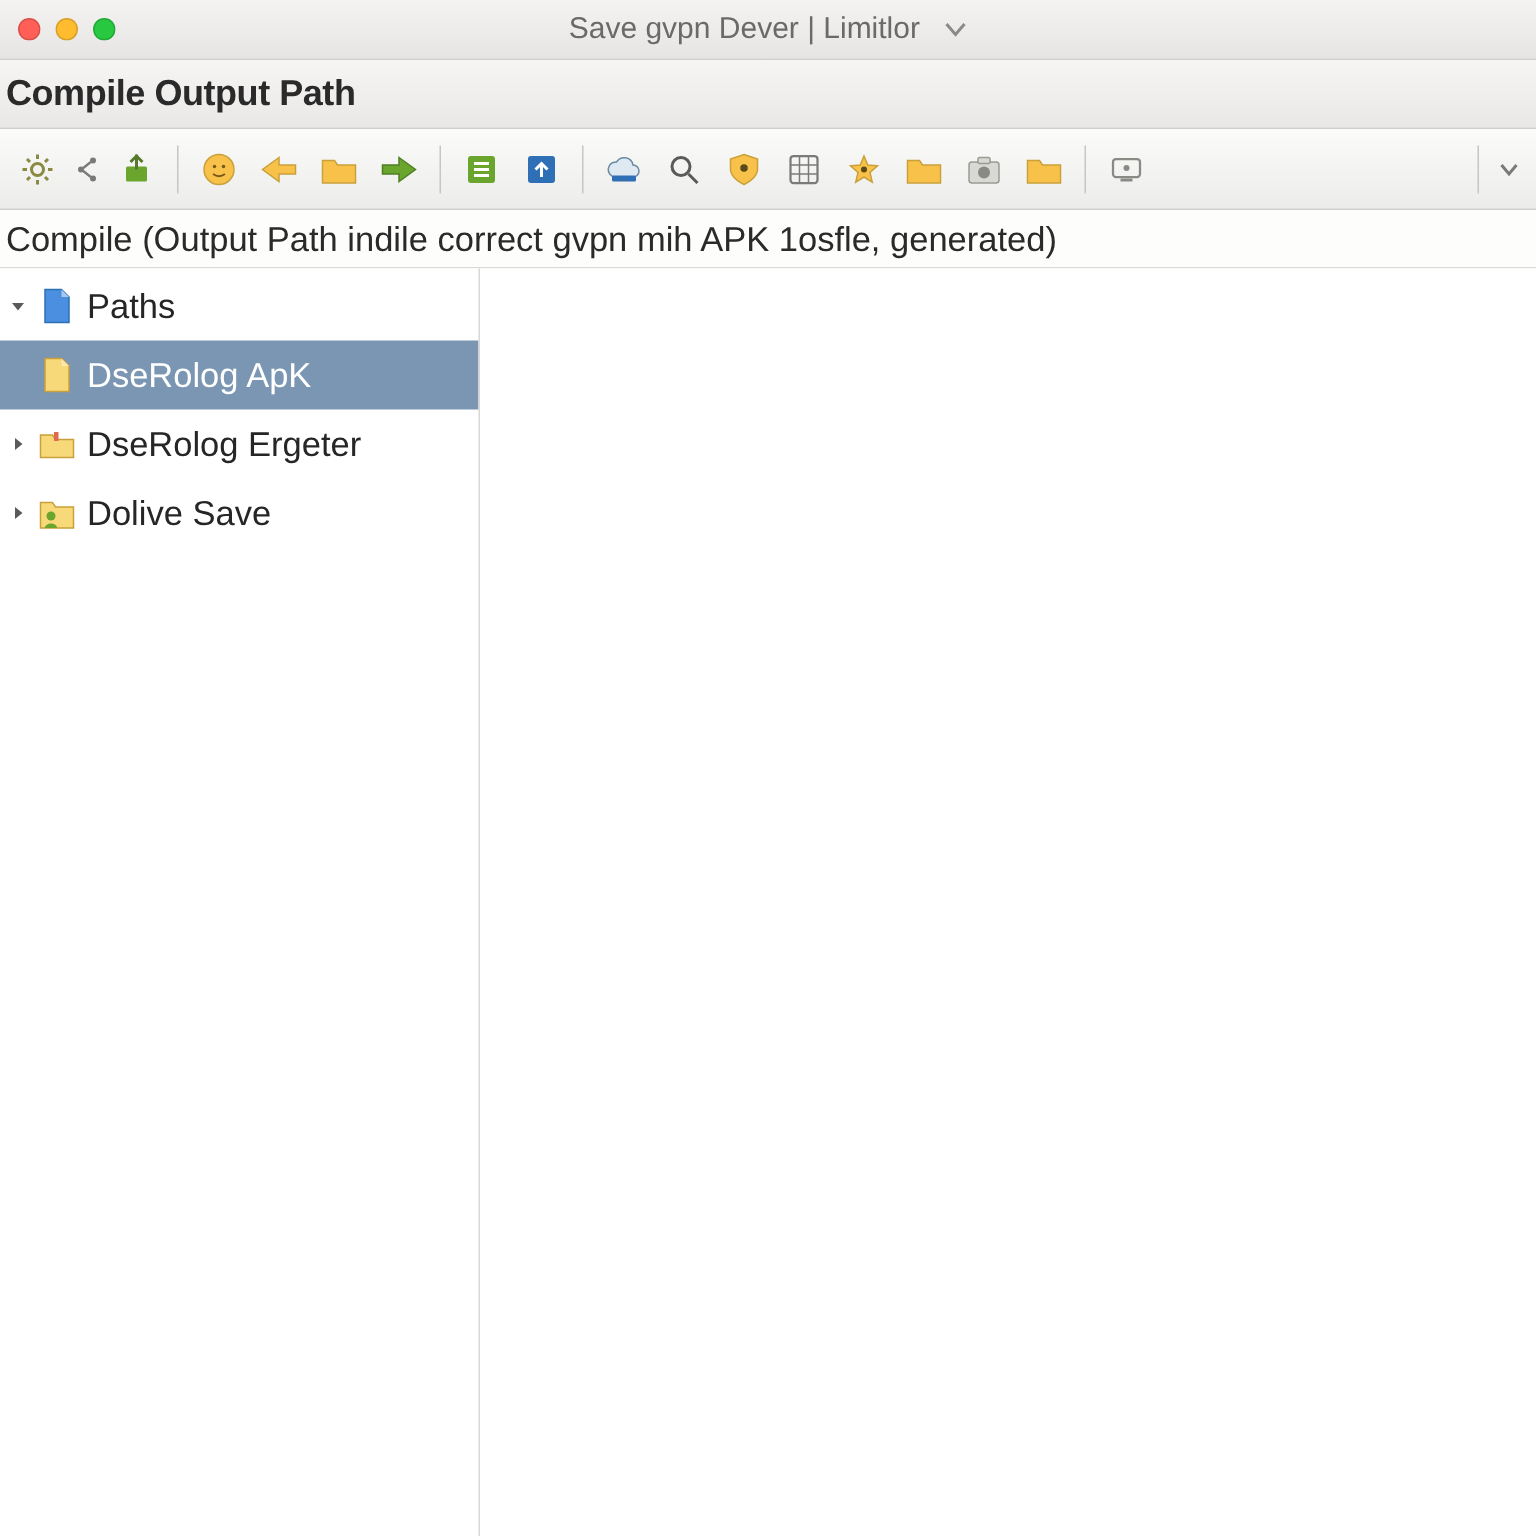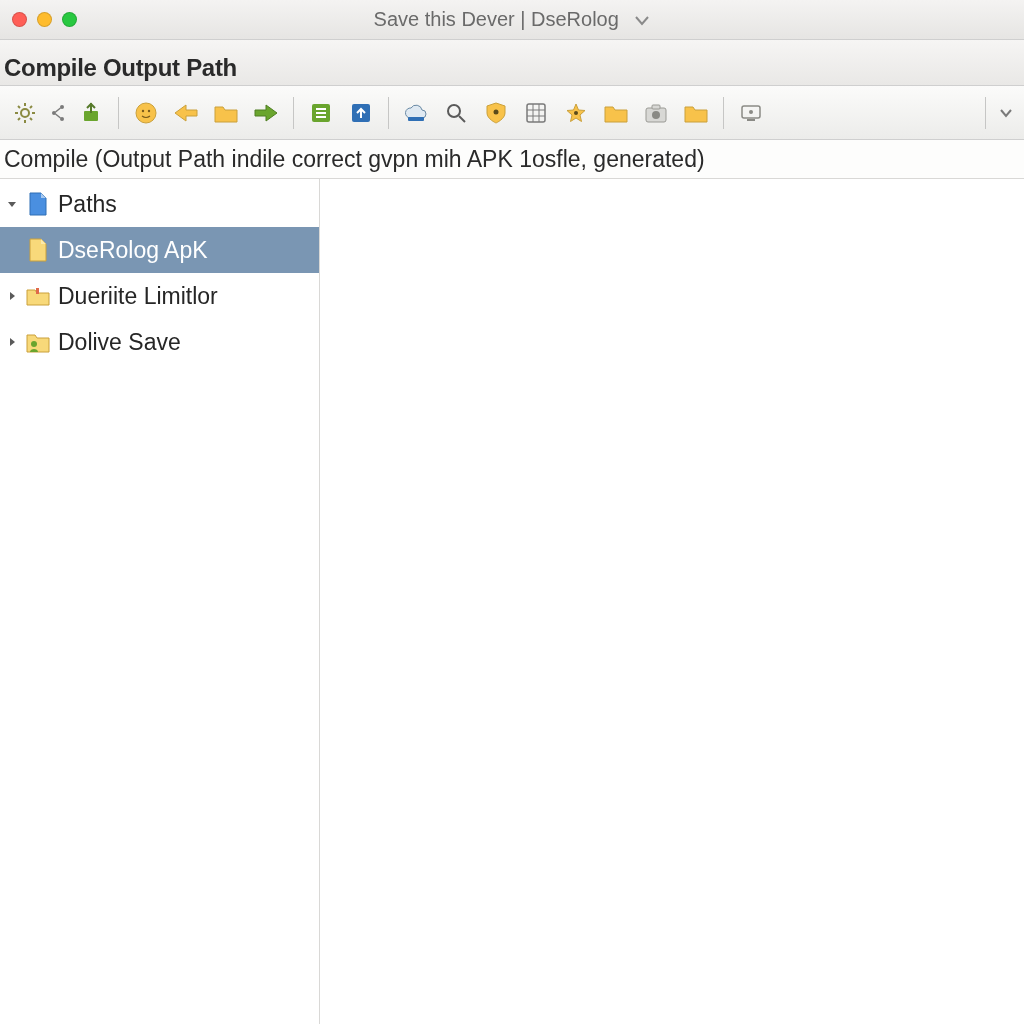--- a/index.html
+++ b/index.html
@@ -22,21 +22,21 @@
   .tl-max   { background:#28c840; }
   .title-center { position:absolute; left:0; right:0; text-align:center; font-size:20px; color:#6a6a6a; pointer-events:none; }
   .title-center .chev { margin-left:10px; pointer-events:auto; }
   svg { display:block; }
 
   
   .subtitle {
     height:46px;
     background: linear-gradient(#f6f5f4, #e9e8e6);
     border-bottom:1px solid #cfcfcf;
-    display:flex; align-items:flex-start;
+    display:flex; align-items:center;
     padding:14px 4px;
     font-size:24px; font-weight:700; color:#2a2a2a;
     letter-spacing:-0.3px;
   }
 
   
   .toolbar {
     height:54px;
     background: linear-gradient(#fbfbfa, #ececea);
     border-bottom:1px solid #cfcfcf;
@@ -105,21 +105,21 @@
 </head>
 <body>
 
 <div class="titlebar">
   <div class="traffic-lights">
     <div class="tlight tl-close"></div>
     <div class="tlight tl-min"></div>
     <div class="tlight tl-max"></div>
   </div>
   <div class="title-center">
-    <span>Save this Dever | DseRolog</span>
+    <span>Save gvpn Dever | Limitlor</span>
     <span class="chev" style="display:inline-block; vertical-align:middle;">
       <svg width="16" height="12" viewBox="0 0 16 12">
           <path d="M2 2 L8 9 L14 2" fill="none" stroke="#8a8a8a" stroke-width="2"></path>
         </svg>
     </span>
   </div>
 </div>
 
 <div class="subtitle">
   <span>Compile Output Path</span>
@@ -304,21 +304,21 @@
         <svg width="14" height="14" viewBox="0 0 14 14">
             <path d="M5 3 L10 7 L5 11 Z" fill="#5a5a5a"></path>
           </svg>
       </span>
       <span class="tree-icon">
         <svg width="26" height="22" viewBox="0 0 26 22">
             <path d="M2 5 L10 5 L12 8 L24 8 L24 20 L2 20 Z" fill="#f8d97a" stroke="#caa03a" stroke-width="1"></path>
             <rect x="11" y="3" width="3" height="6" fill="#e06a4a"></rect>
           </svg>
       </span>
-      <span class="tree-label">Dueriite Limitlor</span>
+      <span class="tree-label">DseRolog Ergeter</span>
     </div>
 
     <div class="tree-row">
       <span class="disclosure">
         <svg width="14" height="14" viewBox="0 0 14 14">
             <path d="M5 3 L10 7 L5 11 Z" fill="#5a5a5a"></path>
           </svg>
       </span>
       <span class="tree-icon">
         <svg width="26" height="24" viewBox="0 0 26 24">

